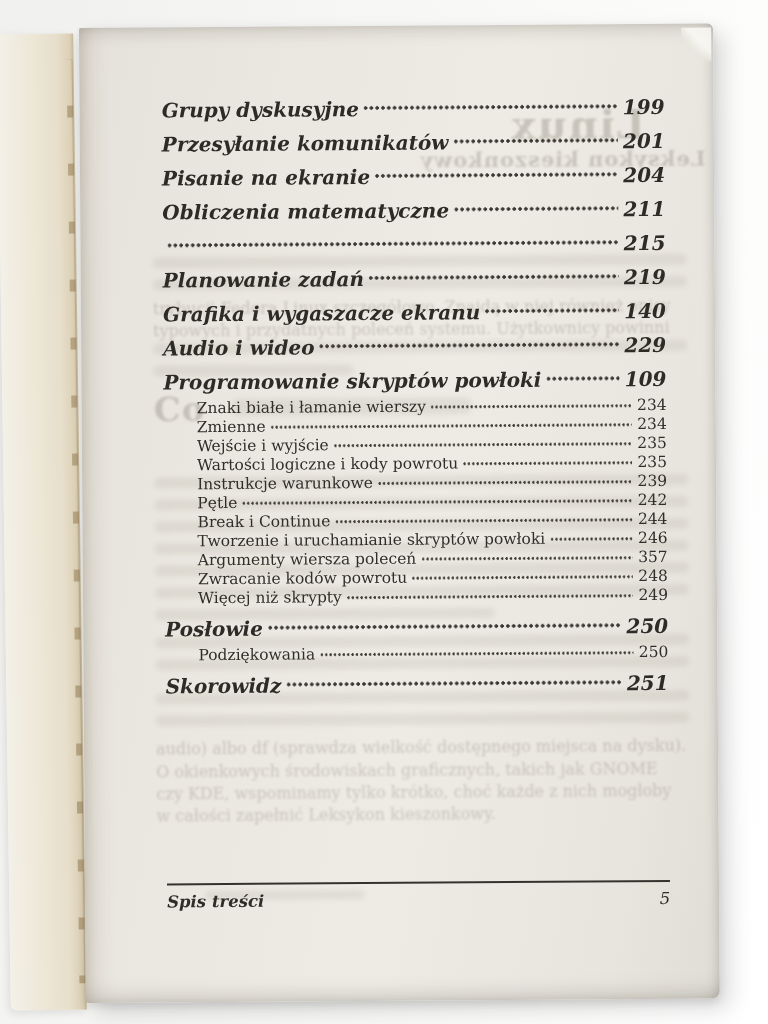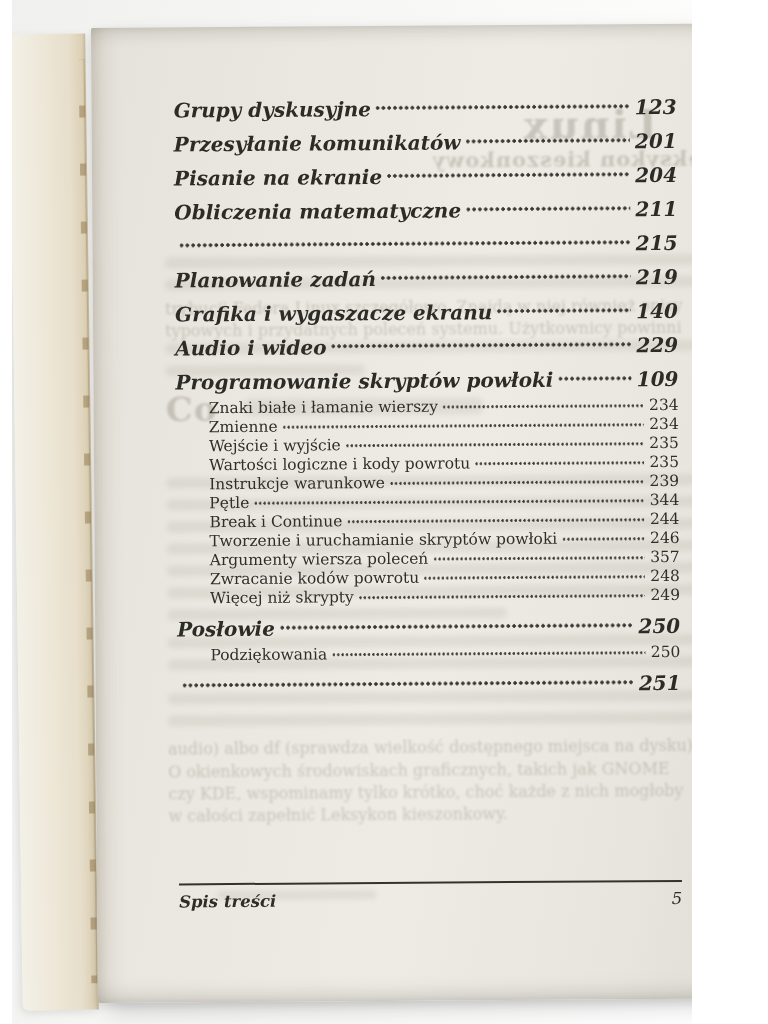--- a/index.html
+++ b/index.html
@@ -1,20 +1,19 @@
 <!DOCTYPE html>
 <html><head>
 <meta charset="utf-8">
 <style>
   html,body{margin:0;padding:0;background:#ffffff;}
   .photo{
-    position:relative;width:680px;height:1024px;overflow:hidden;
+    position:relative;width:768px;height:1024px;overflow:hidden;
     font-family:"DejaVu Serif","Liberation Serif",serif;
     background:linear-gradient(100deg,#f0f0ef 0%,#f6f6f5 35%,#fbfbfa 70%,#ffffff 100%);
-    margin-left:12px;
   }
   
   .left-page{
     position:absolute;left:4px;top:34px;width:76px;height:976px;
     background:linear-gradient(90deg,#f3f0e7 0%,#ede7d7 45%,#e7decb 78%,#dcd1b6 95%,#c8ba9b 100%);
     transform:rotate(-0.8deg);border-radius:3px 0 0 6px;
     box-shadow:-2px 3px 8px rgba(0,0,0,.10);
   }
   .stitches{
     position:absolute;right:1px;top:26px;bottom:26px;width:5px;
@@ -119,21 +118,21 @@
         <div class="bt-smudge" style="left: 72px; top: 632px; width: 534px; height: 11px;"></div>
         <div class="bt-smudge" style="left: 72px; top: 666px; width: 534px; height: 11px;"></div>
         <div class="bt-smudge" style="left: 72px; top: 688px; width: 534px; height: 11px;"></div>
         <div class="bt-smudge" style="left: 120px; top: 864px; width: 160px; height: 9px;"></div>
       </div>
 
     <div class="toc">
         <div class="toc-row level1">
           <span class="toc-label">Grupy dyskusyjne</span>
           <span class="dots"></span>
-          <span class="toc-page">123</span>
+          <span class="toc-page">199</span>
         </div>
         <div class="toc-row level1">
           <span class="toc-label">Przesyłanie komunikatów</span>
           <span class="dots"></span>
           <span class="toc-page">201</span>
         </div>
         <div class="toc-row level1">
           <span class="toc-label">Pisanie na ekranie</span>
           <span class="dots"></span>
           <span class="toc-page">204</span>
@@ -188,21 +187,21 @@
           <span class="toc-page">235</span>
         </div>
         <div class="toc-row level2">
           <span class="toc-label">Instrukcje warunkowe</span>
           <span class="dots"></span>
           <span class="toc-page">239</span>
         </div>
         <div class="toc-row level2">
           <span class="toc-label">Pętle</span>
           <span class="dots"></span>
-          <span class="toc-page">344</span>
+          <span class="toc-page">242</span>
         </div>
         <div class="toc-row level2">
           <span class="toc-label">Break i Continue</span>
           <span class="dots"></span>
           <span class="toc-page">244</span>
         </div>
         <div class="toc-row level2">
           <span class="toc-label">Tworzenie i uruchamianie skryptów powłoki</span>
           <span class="dots"></span>
           <span class="toc-page">246</span>
@@ -226,20 +225,21 @@
           <span class="toc-label">Posłowie</span>
           <span class="dots"></span>
           <span class="toc-page">250</span>
         </div>
         <div class="toc-row level2">
           <span class="toc-label">Podziękowania</span>
           <span class="dots"></span>
           <span class="toc-page">250</span>
         </div>
         <div class="toc-row level1 gap">
+          <span class="toc-label">Skorowidz</span>
           <span class="dots"></span>
           <span class="toc-page">251</span>
         </div>
       </div>
 
     <div class="footer">
       <span class="footer-label">Spis treści</span>
       <span class="footer-page">5</span>
     </div>
   </div>

